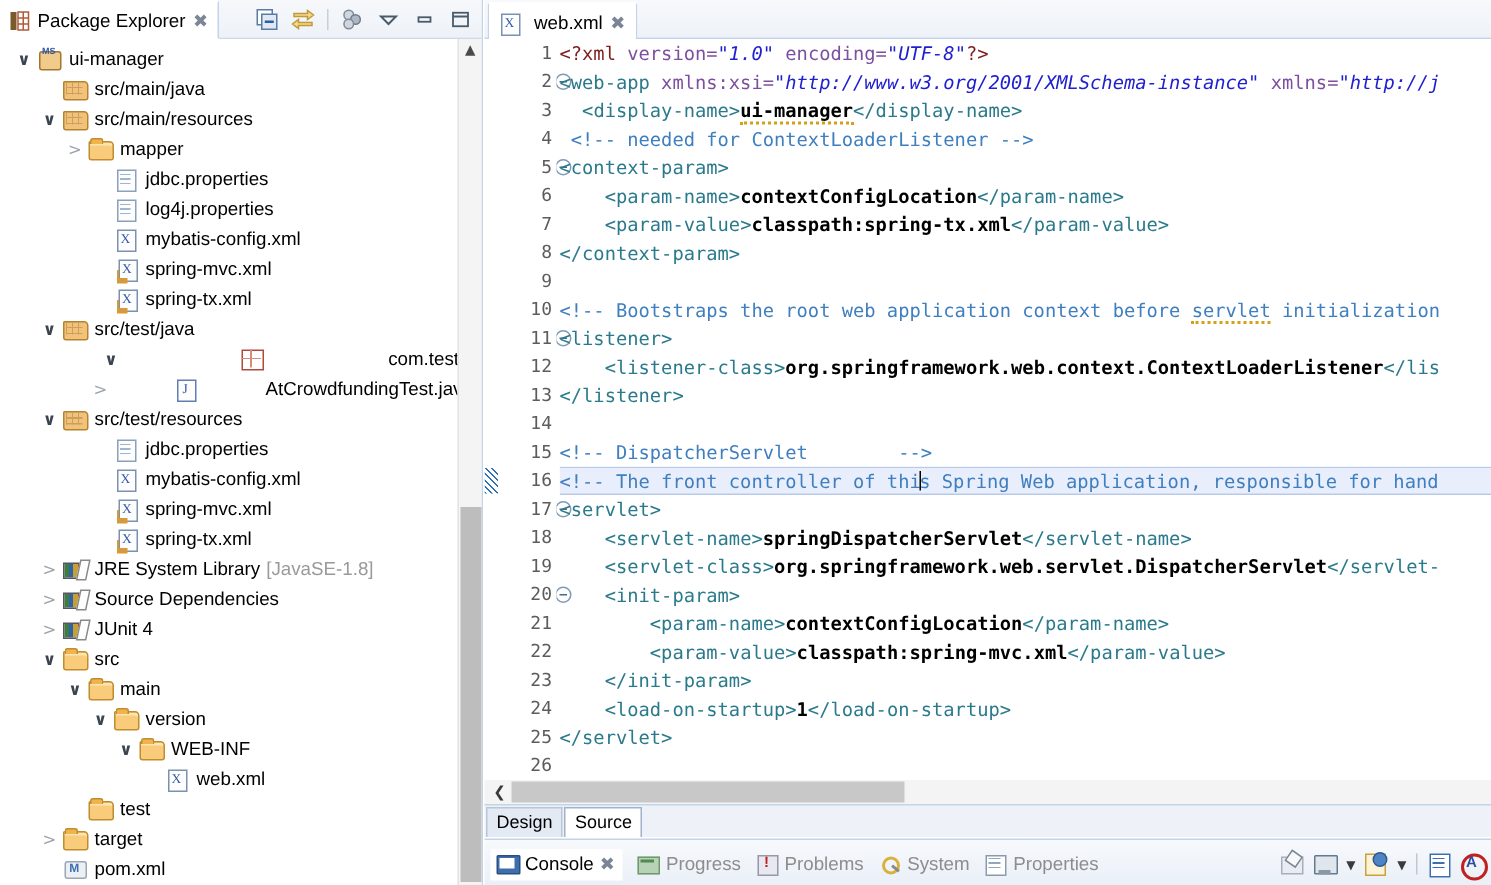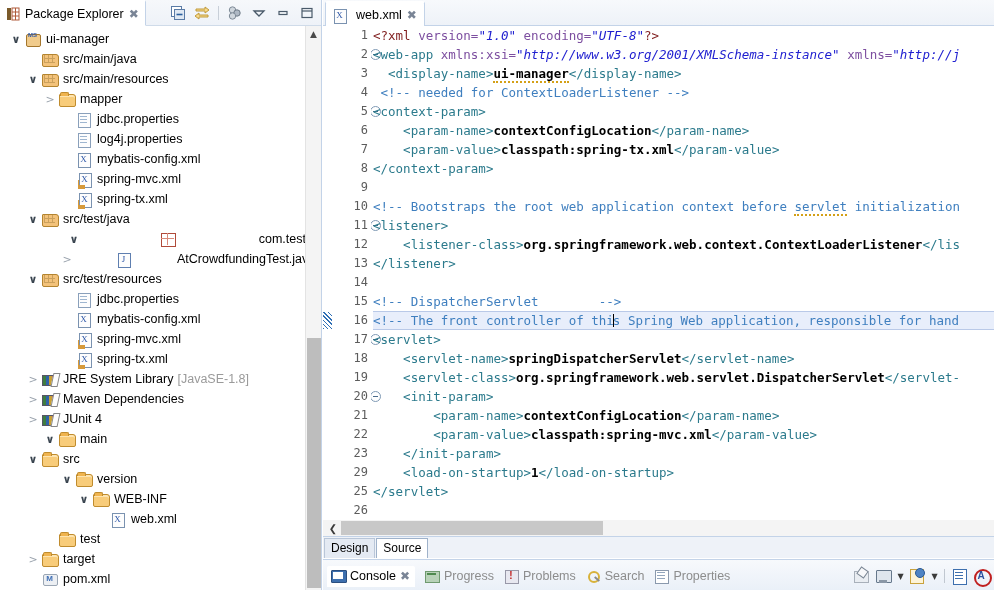--- a/index.html
+++ b/index.html
@@ -489,36 +489,36 @@
         </div>
         <div class="row" style="padding-left: 25px;">
           <span class="arrow closed"></span>
           <span class="ic ic-lib"></span>
           <span class="lbl">JRE System Library</span>
           <span class="lbl-dim">[JavaSE-1.8]</span>
         </div>
         <div class="row" style="padding-left: 25px;">
           <span class="arrow closed"></span>
           <span class="ic ic-lib"></span>
-          <span class="lbl">Maven Dependencies</span>
+          <span class="lbl">Source Dependencies</span>
         </div>
         <div class="row" style="padding-left: 25px;">
           <span class="arrow closed"></span>
           <span class="ic ic-lib"></span>
           <span class="lbl">JUnit 4</span>
         </div>
+        <div class="row" style="padding-left: 25px;">
+          <span class="arrow open"></span>
+          <span class="ic ic-folder"></span>
+          <span class="lbl">src</span>
+        </div>
         <div class="row" style="padding-left: 42px;">
           <span class="arrow open"></span>
           <span class="ic ic-folder"></span>
           <span class="lbl">main</span>
-        </div>
-        <div class="row" style="padding-left: 25px;">
-          <span class="arrow open"></span>
-          <span class="ic ic-folder"></span>
-          <span class="lbl">src</span>
         </div>
         <div class="row" style="padding-left: 59px;">
           <span class="arrow open"></span>
           <span class="ic ic-folder"></span>
           <span class="lbl">version</span>
         </div>
         <div class="row" style="padding-left: 76px;">
           <span class="arrow open"></span>
           <span class="ic ic-folder"></span>
           <span class="lbl">WEB-INF</span>
@@ -579,21 +579,21 @@
           <div class="gline">14</div>
           <div class="gline">15</div>
           <div class="gline">16<span class="chg"></span></div>
           <div class="gline">17<span class="fold"></span></div>
           <div class="gline">18</div>
           <div class="gline">19</div>
           <div class="gline">20<span class="fold"></span></div>
           <div class="gline">21</div>
           <div class="gline">22</div>
           <div class="gline">23</div>
-          <div class="gline">29</div>
+          <div class="gline">24</div>
           <div class="gline">25</div>
           <div class="gline">26</div>
         </div>
       <div id="gutter-sep"></div>
       <div id="code"><div class="cline"><span class="t-pi">&lt;?xml </span><span class="t-attr">version=</span><span class="t-str">"1.0"</span><span class="t-attr"> encoding=</span><span class="t-str">"UTF-8"</span><span class="t-pi">?&gt;</span></div><div class="cline"><span class="t-tag">&lt;web-app </span><span class="t-attr">xmlns:xsi=</span><span class="t-str">"http://www.w3.org/2001/XMLSchema-instance"</span><span class="t-attr"> xmlns=</span><span class="t-str">"http://j</span></div><div class="cline">  <span class="t-tag">&lt;display-name&gt;</span><span class="t-txt sq">ui-manager</span><span class="t-tag">&lt;/display-name&gt;</span></div><div class="cline"> <span class="t-cmt">&lt;!-- needed for ContextLoaderListener --&gt;</span></div><div class="cline"><span class="t-tag">&lt;context-param&gt;</span></div><div class="cline">    <span class="t-tag">&lt;param-name&gt;</span><span class="t-txt">contextConfigLocation</span><span class="t-tag">&lt;/param-name&gt;</span></div><div class="cline">    <span class="t-tag">&lt;param-value&gt;</span><span class="t-txt">classpath:spring-tx.xml</span><span class="t-tag">&lt;/param-value&gt;</span></div><div class="cline"><span class="t-tag">&lt;/context-param&gt;</span></div><div class="cline"></div><div class="cline"><span class="t-cmt">&lt;!-- Bootstraps the root web application context before <span class="sq">servlet</span> initialization</span></div><div class="cline"><span class="t-tag">&lt;listener&gt;</span></div><div class="cline">    <span class="t-tag">&lt;listener-class&gt;</span><span class="t-txt">org.springframework.web.context.ContextLoaderListener</span><span class="t-tag">&lt;/lis</span></div><div class="cline"><span class="t-tag">&lt;/listener&gt;</span></div><div class="cline"></div><div class="cline"><span class="t-cmt">&lt;!-- DispatcherServlet        --&gt;</span></div><div class="cline hl"><span class="t-cmt">&lt;!-- The front controller of thi<span class="caret"></span>s Spring Web application, responsible for hand</span></div><div class="cline"><span class="t-tag">&lt;servlet&gt;</span></div><div class="cline">    <span class="t-tag">&lt;servlet-name&gt;</span><span class="t-txt">springDispatcherServlet</span><span class="t-tag">&lt;/servlet-name&gt;</span></div><div class="cline">    <span class="t-tag">&lt;servlet-class&gt;</span><span class="t-txt">org.springframework.web.servlet.DispatcherServlet</span><span class="t-tag">&lt;/servlet-</span></div><div class="cline">    <span class="t-tag">&lt;init-param&gt;</span></div><div class="cline">        <span class="t-tag">&lt;param-name&gt;</span><span class="t-txt">contextConfigLocation</span><span class="t-tag">&lt;/param-name&gt;</span></div><div class="cline">        <span class="t-tag">&lt;param-value&gt;</span><span class="t-txt">classpath:spring-mvc.xml</span><span class="t-tag">&lt;/param-value&gt;</span></div><div class="cline">    <span class="t-tag">&lt;/init-param&gt;</span></div><div class="cline">    <span class="t-tag">&lt;load-on-startup&gt;</span><span class="t-txt">1</span><span class="t-tag">&lt;/load-on-startup&gt;</span></div><div class="cline"><span class="t-tag">&lt;/servlet&gt;</span></div><div class="cline"></div></div>
     </div>
 
     <div id="hscroll">
       <div class="sb-left">❮</div>
       <div class="sb-thumb-h"></div>
@@ -615,21 +615,21 @@
         <div class="btab">
           <span class="bic bic-progress"></span>
           <span class="btab-lbl">Progress</span>
         </div>
         <div class="btab">
           <span class="bic bic-problems"></span>
           <span class="btab-lbl">Problems</span>
         </div>
         <div class="btab">
           <span class="bic bic-search"></span>
-          <span class="btab-lbl">Search</span>
+          <span class="btab-lbl">System</span>
         </div>
         <div class="btab">
           <span class="bic bic-properties"></span>
           <span class="btab-lbl">Properties</span>
         </div>
       </div>
 
     <div id="bottom-toolbar">
       <span class="btb btb-pin"></span>
       <span class="btb btb-display"></span>

